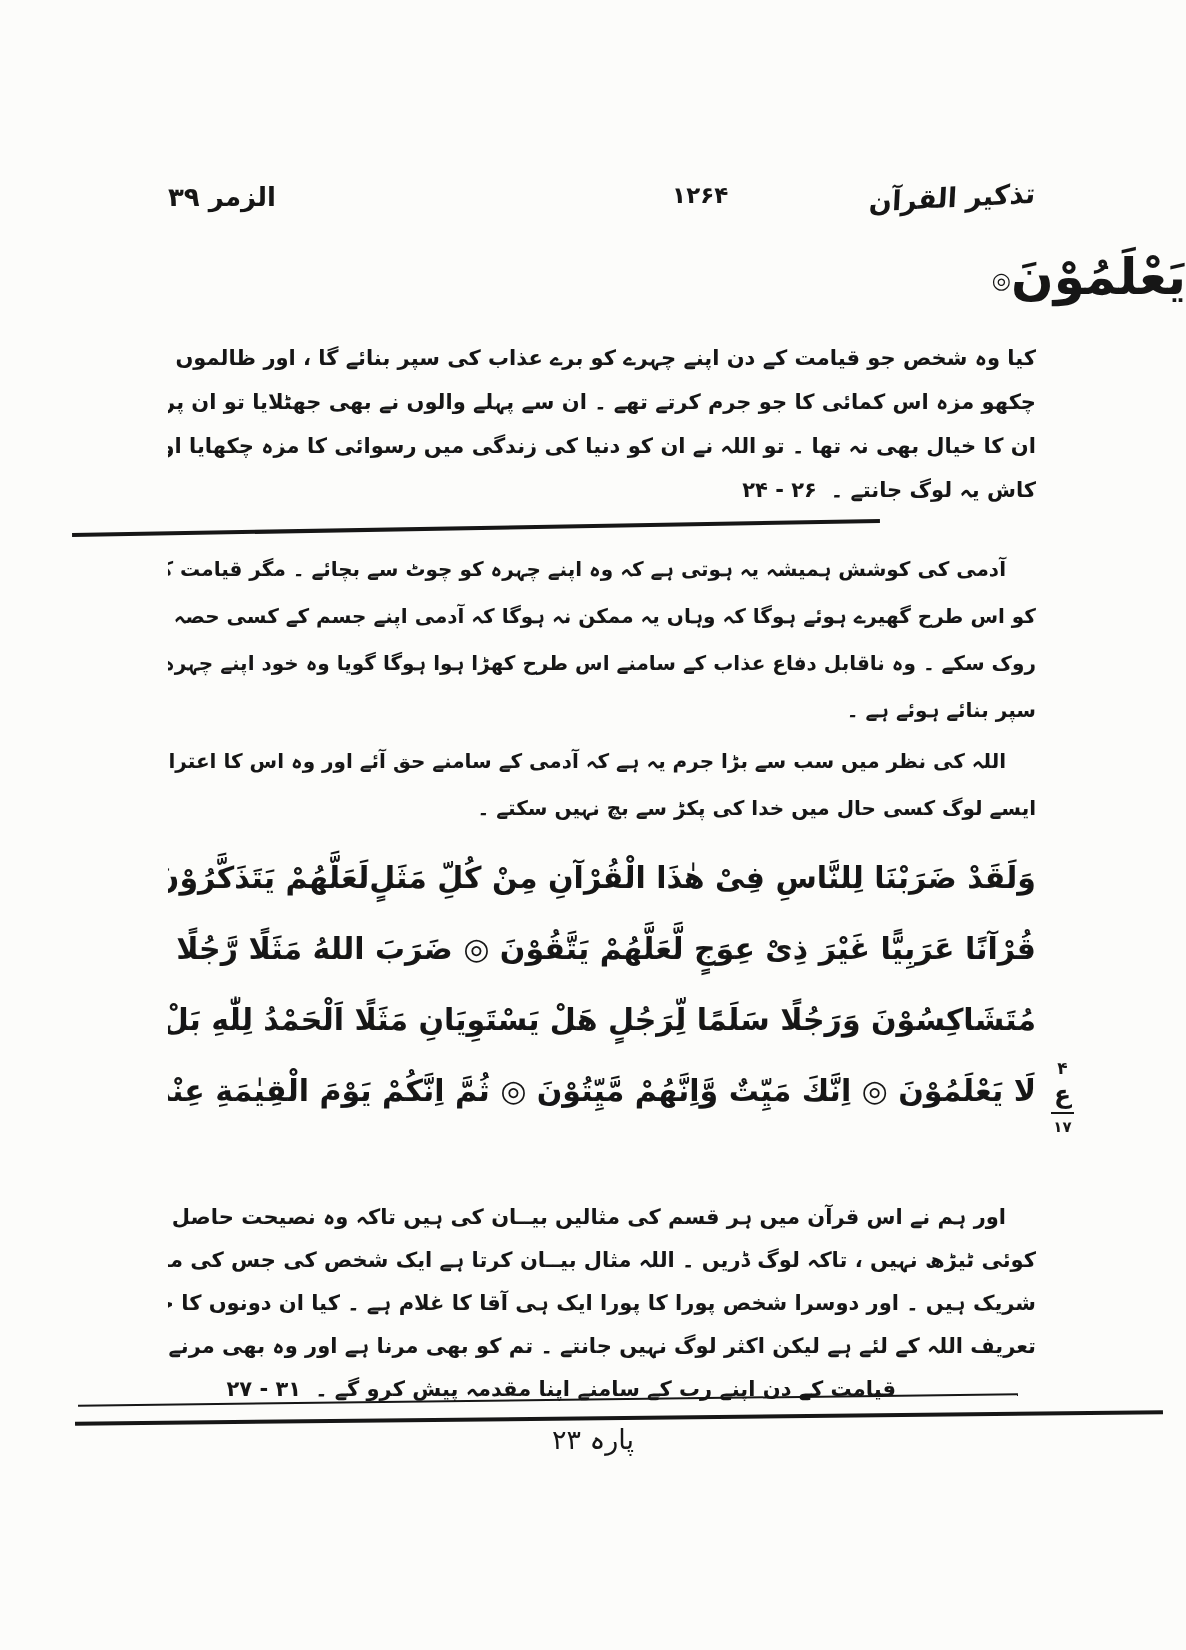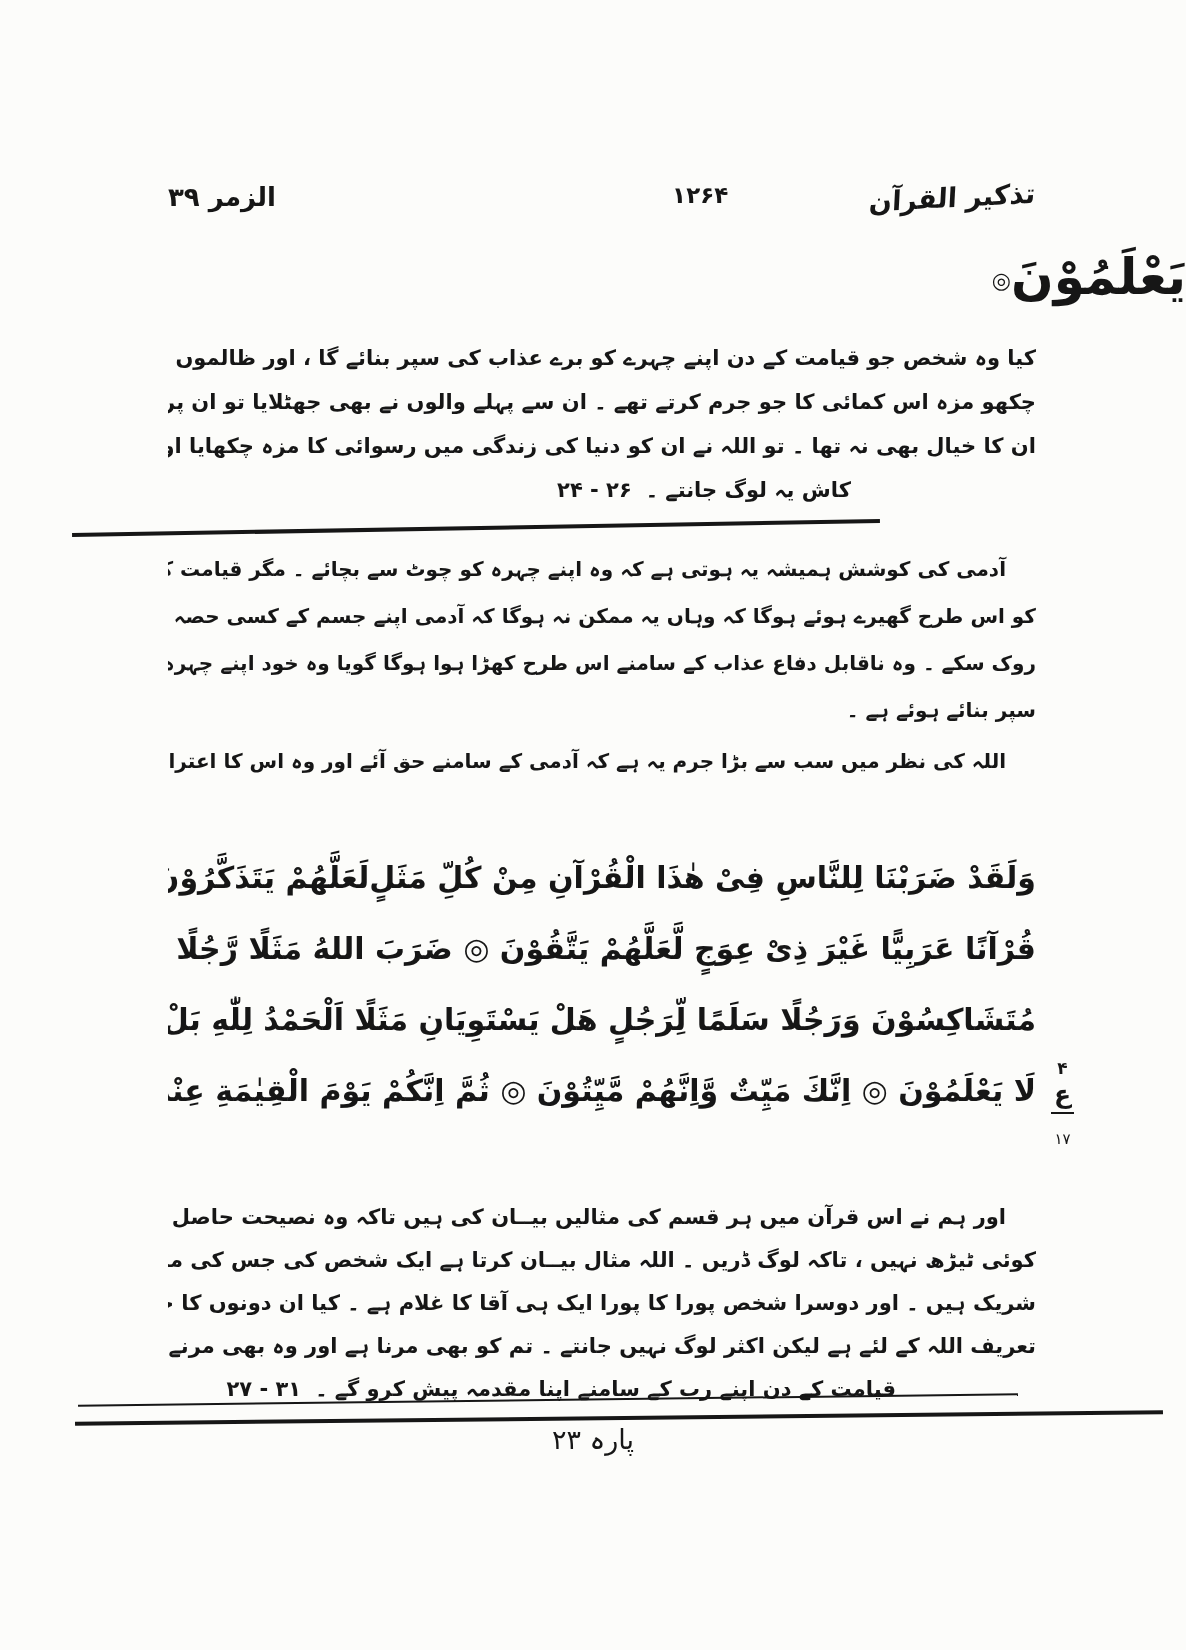--- a/index.html
+++ b/index.html
@@ -85,21 +85,21 @@
     position:absolute;top:1058px;right:112px;
     display:flex;flex-direction:column;align-items:center;
     line-height:1.25;
   }
   .ruku-marker .num-top{font-size:17px;font-weight:700;}
   .ruku-marker .ain{
     font-size:25px;font-weight:700;
     border-bottom:2px solid var(--ink);
     padding:0 3px 1px 3px;
   }
-  .ruku-marker .num-bottom{font-size:15px;font-weight:400;margin-top:16px;}
+  .ruku-marker .num-bottom{font-size:15px;font-weight:700;margin-top:4px;}
   
   .footer{
     position:absolute;top:1424px;left:0;right:0;
     text-align:center;
     font-size:27px;font-weight:400;
   }
 </style>
 </head>
 <body>
 
@@ -112,36 +112,37 @@
   </div>
 
   <div class="heading">
     <span>یَعْلَمُوْنَ</span><span class="ayah-mark">◎</span>
   </div>
 
   <div class="block" style="top:336px;">
     <div class="u-line">کیا وہ شخص جو قیامت کے دن اپنے چہرے کو برے عذاب کی سپر بنائے گا ، اور ظالموں سے کہا جائے گا کہ</div>
     <div class="u-line">چکھو مزہ اس کمائی کا جو جرم کرتے تھے ۔ ان سے پہلے والوں نے بھی جھٹلایا تو ان پر عذاب وہاں سے آگیا جدھر</div>
     <div class="u-line">ان کا خیال بھی نہ تھا ۔ تو اللہ نے ان کو دنیا کی زندگی میں رسوائی کا مزہ چکھایا اور آخرت کا عذاب اور بھی بڑا ہے ،</div>
-    <div class="u-line short-line" style="margin-left:190px;text-align:center;">
+    <div class="u-line short-line" style="margin-left:190px;text-align:right;">
       <span>کاش یہ لوگ جانتے ۔</span><span class="range" dir="ltr">۲۴ - ۲۶</span>
     </div>
   </div>
 
   <div class="rule rule-1"></div>
 
   <div class="block" style="top:546px;">
     <div class="c-line indent">آدمی کی کوشش ہمیشہ یہ ہوتی ہے کہ وہ اپنے چہرہ کو چوٹ سے بچائے ۔ مگر قیامت کا عذاب آدمی</div>
     <div class="c-line">کو اس طرح گھیرے ہوئے ہوگا کہ وہاں یہ ممکن نہ ہوگا کہ آدمی اپنے جسم کے کسی حصہ کو اس کی زد میں آنے سے</div>
     <div class="c-line">روک سکے ۔ وہ ناقابل دفاع عذاب کے سامنے اس طرح کھڑا ہوا ہوگا گویا وہ خود اپنے چہرہ کو اس کے مقابلہ میں</div>
     <div class="c-line short-line">سپر بنائے ہوئے ہے ۔</div>
   </div>
 
   <div class="block" style="top:738px;">
     <div class="c-line indent">اللہ کی نظر میں سب سے بڑا جرم یہ ہے کہ آدمی کے سامنے حق آئے اور وہ اس کا اعتراف نہ کرے ۔</div>
+    <div class="c-line short-line">ایسے لوگ کسی حال میں خدا کی پکڑ سے بچ نہیں سکتے ۔</div>
   </div>
 
   <div class="quran">
     <div class="q-line q-split">
       <span>وَلَقَدْ ضَرَبْنَا لِلنَّاسِ فِیْ هٰذَا الْقُرْآنِ مِنْ كُلِّ مَثَلٍ</span>
       <span>لَعَلَّهُمْ یَتَذَكَّرُوْنَ ◎</span>
     </div>
     <div class="q-line">قُرْآنًا عَرَبِیًّا غَیْرَ ذِیْ عِوَجٍ لَّعَلَّهُمْ یَتَّقُوْنَ ◎ ضَرَبَ اللهُ مَثَلًا رَّجُلًا فِیْهِ شُرَكَآءُ</div>
     <div class="q-line">مُتَشَاكِسُوْنَ وَرَجُلًا سَلَمًا لِّرَجُلٍ هَلْ یَسْتَوِیَانِ مَثَلًا اَلْحَمْدُ لِلّٰهِ بَلْ اَكْثَرُهُمْ</div>
     <div class="q-line">لَا یَعْلَمُوْنَ ◎ اِنَّكَ مَیِّتٌ وَّاِنَّهُمْ مَّیِّتُوْنَ ◎ ثُمَّ اِنَّكُمْ یَوْمَ الْقِیٰمَةِ عِنْدَ رَبِّكُمْ</div>

